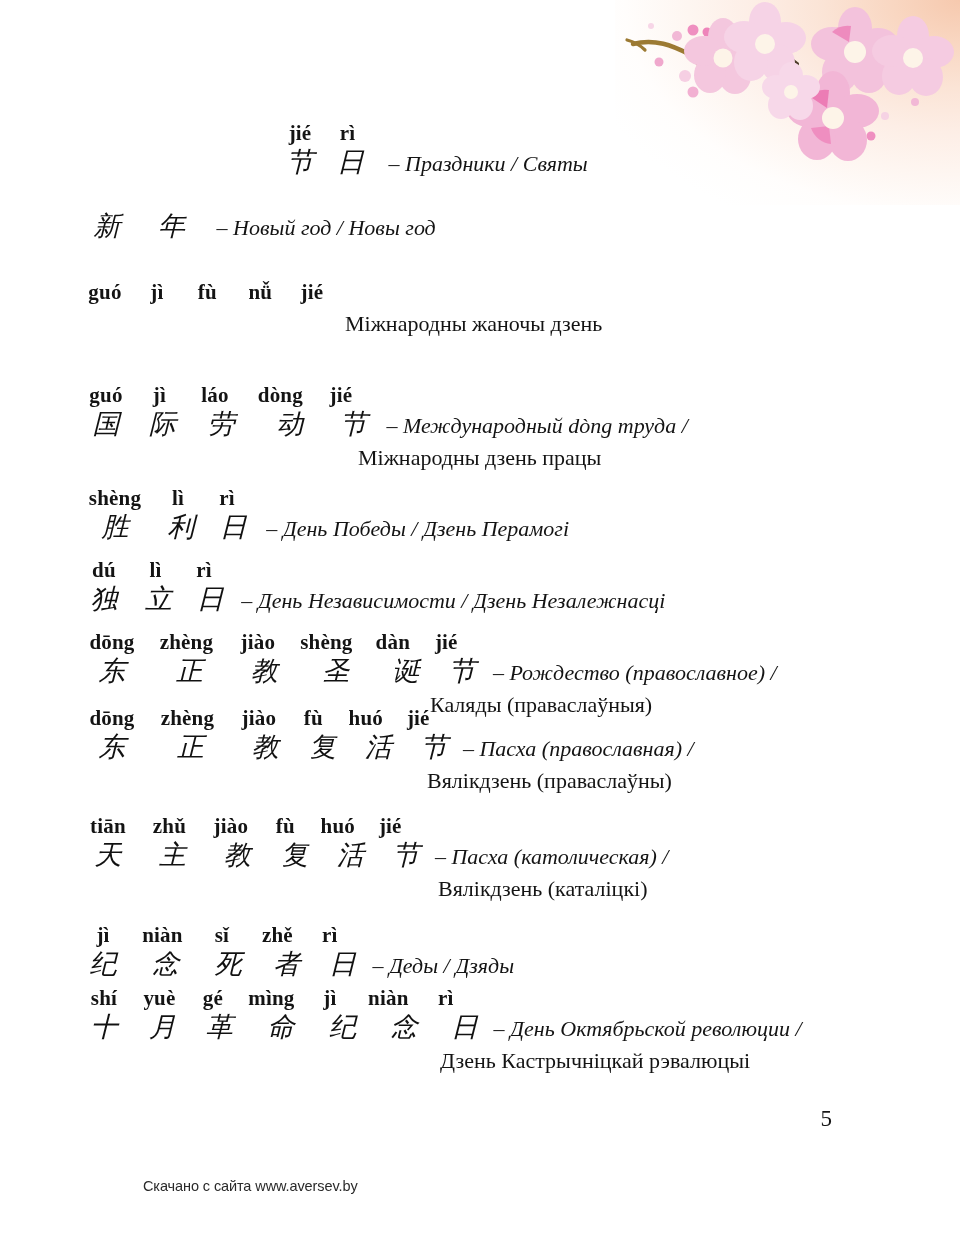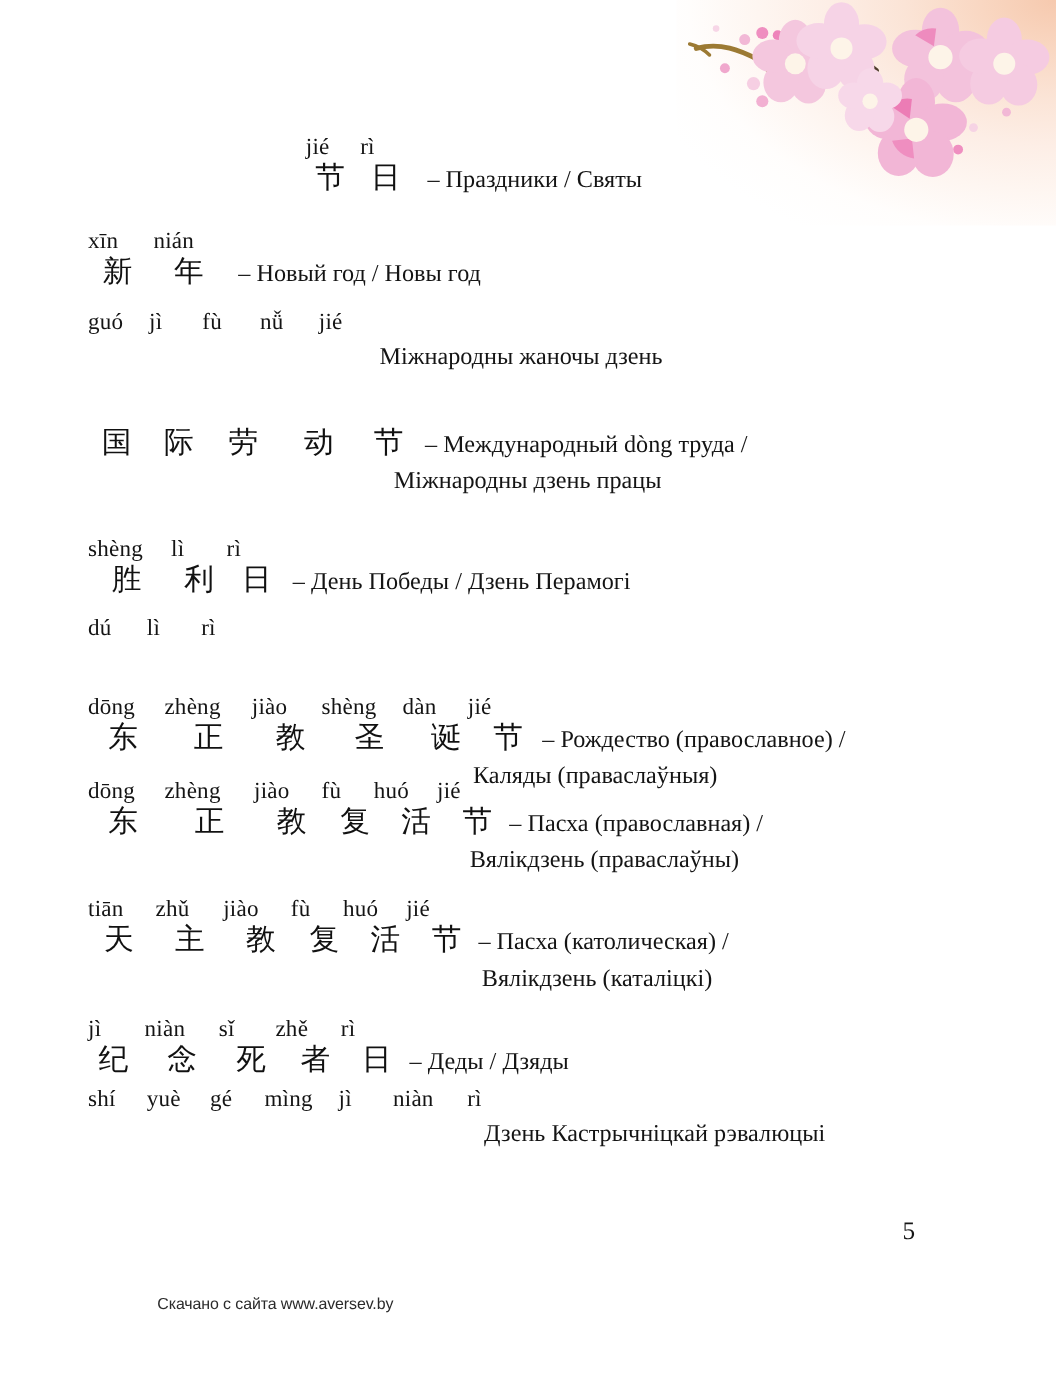--- a/index.html
+++ b/index.html
@@ -63,28 +63,30 @@
   .pinyin {
     display: block;
     font-size: 21px;
     line-height: 1.0;
     letter-spacing: 0.2px;
     white-space: nowrap;
     color: #141414;
   }
   .pinyin .syl {
     display: inline-block;
-    text-align: left;
+    text-align: center;
+    font-weight: bold;
   }
 
   
   .hanzi-row {
     display: block;
     white-space: nowrap;
     margin-top: 4px;
+    font-style: italic;
   }
   .hanzi {
     display: inline-block;
     font-size: 27px;
     line-height: 1.0;
     vertical-align: baseline;
     color: #111111;
     font-family: "DejaVu Sans", "Liberation Sans", sans-serif;
     font-weight: 400;
   }
@@ -246,24 +248,20 @@
       <span class="hanzi-row">
         <span class="hanzi">
           <span class="hz" style="width:44px">节</span>
           <span class="hz" style="width:40px">日</span>
         </span>
         <span class="gloss" style="margin-left:14px">– Праздники / Святы</span>
       </span>
     </div>
 
     <div class="entry" style="left:80px; top:208px;">
-      <span class="pinyin">
-        <span class="syl" style="width:54px">xīn</span>
-        <span class="syl" style="width:58px">nián</span>
-      </span>
       <span class="hanzi-row">
         <span class="hanzi">
           <span class="hz" style="width:54px">新</span>
           <span class="hz" style="width:58px">年</span>
         </span>
         <span class="gloss" style="margin-left:12px">– Новый год / Новы год</span>
       </span>
     </div>
 
     <div class="entry" style="left:80px; top:282px;">
@@ -271,20 +269,27 @@
         <span class="syl" style="width:50px">guó</span>
         <span class="syl" style="width:43px">jì</span>
         <span class="syl" style="width:47px">fù</span>
         <span class="syl" style="width:48px">nǚ</span>
         <span class="syl" style="width:44px">jié</span>
       </span>
       <span class="gloss-second" style="padding-left:265px">Міжнародны жаночы дзень</span>
     </div>
 
     <div class="entry" style="left:80px; top:385px;">
+      <span class="pinyin">
+        <span class="syl" style="width:52px">guó</span>
+        <span class="syl" style="width:44px">jì</span>
+        <span class="syl" style="width:56px">láo</span>
+        <span class="syl" style="width:64px">dòng</span>
+        <span class="syl" style="width:46px">jié</span>
+      </span>
       <span class="hanzi-row">
         <span class="hanzi">
           <span class="hz" style="width:52px">国</span>
           <span class="hz" style="width:44px">际</span>
           <span class="hz" style="width:56px">劳</span>
           <span class="hz" style="width:64px">动</span>
           <span class="hz" style="width:46px">节</span>
         </span>
         <span class="gloss" style="margin-left:6px">– Международный dòng труда /</span>
       </span>
@@ -305,20 +310,28 @@
         </span>
         <span class="gloss" style="margin-left:8px">– День Победы / Дзень Перамогі</span>
       </span>
     </div>
 
     <div class="entry" style="left:80px; top:560px;">
       <span class="pinyin">
         <span class="syl" style="width:48px">dú</span>
         <span class="syl" style="width:44px">lì</span>
         <span class="syl" style="width:42px">rì</span>
+      </span>
+      <span class="hanzi-row">
+        <span class="hanzi">
+          <span class="hz" style="width:48px">独</span>
+          <span class="hz" style="width:44px">立</span>
+          <span class="hz" style="width:42px">日</span>
+        </span>
+        <span class="gloss" style="margin-left:6px">– День Независимости / Дзень Незалежнасці</span>
       </span>
     </div>
 
     <div class="entry" style="left:80px; top:632px;">
       <span class="pinyin">
         <span class="syl" style="width:64px">dōng</span>
         <span class="syl" style="width:74px">zhèng</span>
         <span class="syl" style="width:58px">jiào</span>
         <span class="syl" style="width:68px">shèng</span>
         <span class="syl" style="width:54px">dàn</span>
@@ -407,20 +420,32 @@
     <div class="entry" style="left:80px; top:988px;">
       <span class="pinyin">
         <span class="syl" style="width:48px">shí</span>
         <span class="syl" style="width:52px">yuè</span>
         <span class="syl" style="width:44px">gé</span>
         <span class="syl" style="width:62px">mìng</span>
         <span class="syl" style="width:44px">jì</span>
         <span class="syl" style="width:62px">niàn</span>
         <span class="syl" style="width:42px">rì</span>
       </span>
+      <span class="hanzi-row">
+        <span class="hanzi">
+          <span class="hz" style="width:48px">十</span>
+          <span class="hz" style="width:52px">月</span>
+          <span class="hz" style="width:44px">革</span>
+          <span class="hz" style="width:62px">命</span>
+          <span class="hz" style="width:44px">纪</span>
+          <span class="hz" style="width:62px">念</span>
+          <span class="hz" style="width:42px">日</span>
+        </span>
+        <span class="gloss" style="margin-left:4px">– День Октябрьской революции /</span>
+      </span>
       <span class="gloss-second" style="padding-left:360px">Дзень Кастрычніцкай рэвалюцыі</span>
     </div>
 
   </div>
 
   <div class="page-number">5</div>
 
   <div class="footer-note">Скачано с сайта www.aversev.by</div>
 
 </div>

